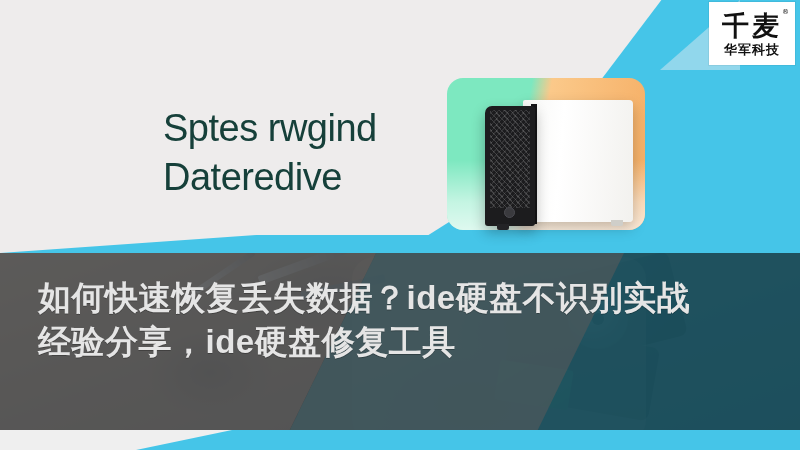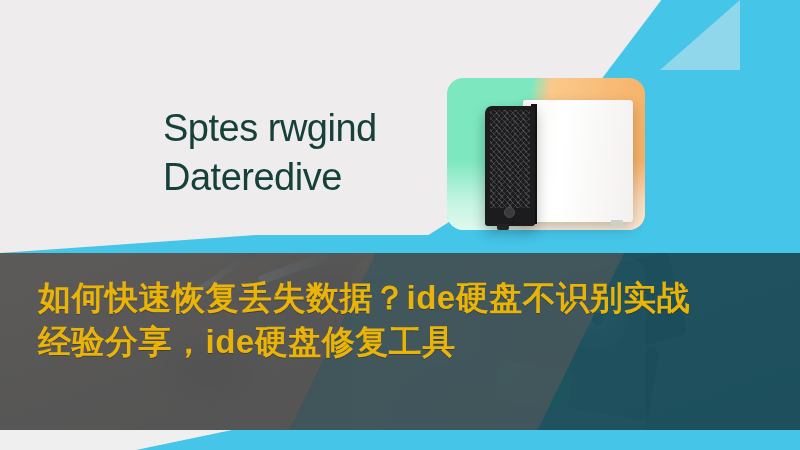--- a/index.html
+++ b/index.html
@@ -260,21 +260,21 @@
     width: 800px; height: 20px;
     background: #45c5e8;
     clip-path: polygon(100% 0%, 100% 100%, 17% 100%, 29% 0%);
   }
 
   
   .title {
     position: absolute;
     left: 38px; top: 23px;
     width: 660px;
-    color: #eab308;
+    color: #e5e5e5;
     font-size: 33px;
     font-weight: bold;
     line-height: 1.32;
     letter-spacing: .5px;
     z-index: 20;
     text-shadow: 0 1px 0 rgba(0,0,0,.25);
   }
 
   
   .logo {
@@ -360,14 +360,21 @@
     <div class="gray-overlay-2"></div>
     <div class="gray-overlay"></div>
 
     <div class="title">如何快速恢复丢失数据？ide硬盘不识别实战经验分享，ide硬盘修复工具</div>
 
     <div class="foot">
       <div class="foot-cyan"></div>
     </div>
   </div>
 
+  <div class="logo">
+    <div class="logo-main">
+      <span>千麦</span>
+      <span class="logo-tm">®</span>
+    </div>
+    <div class="logo-sub">华军科技</div>
+  </div>
 
 </div>
 
 </body></html>

